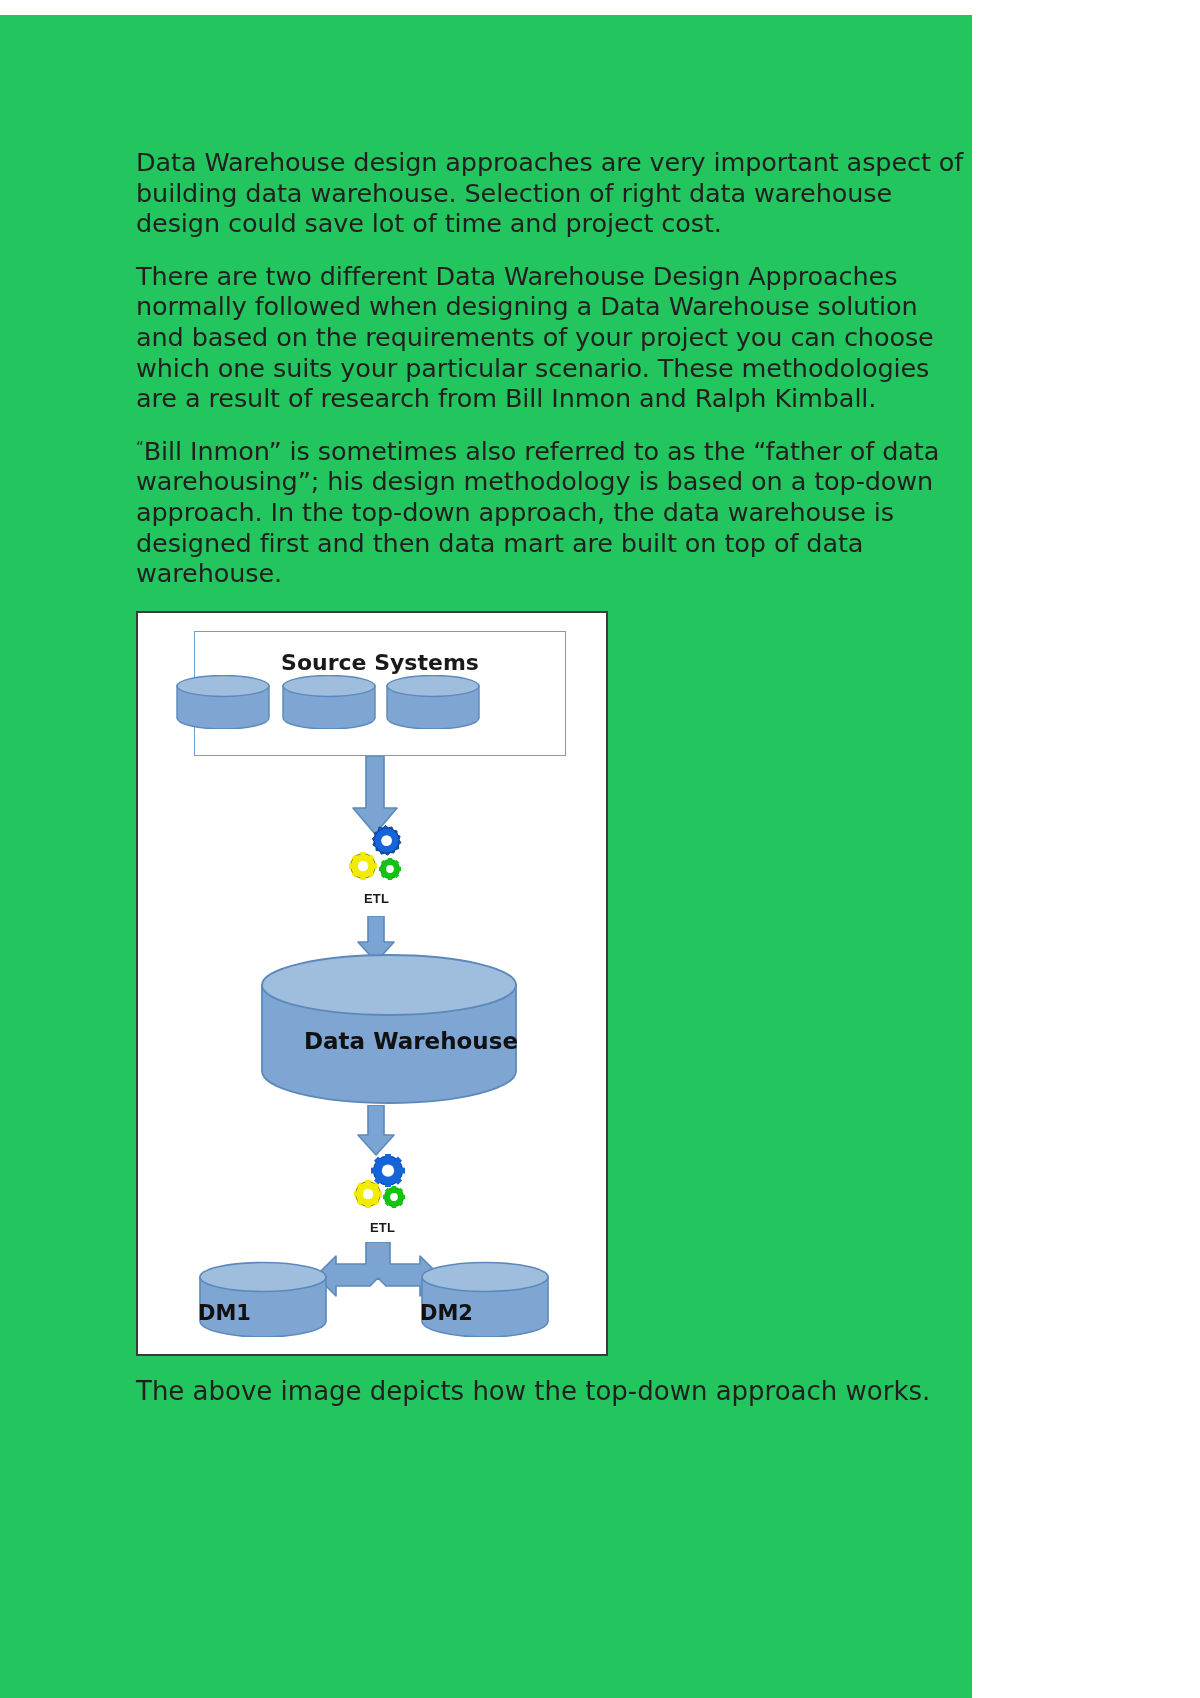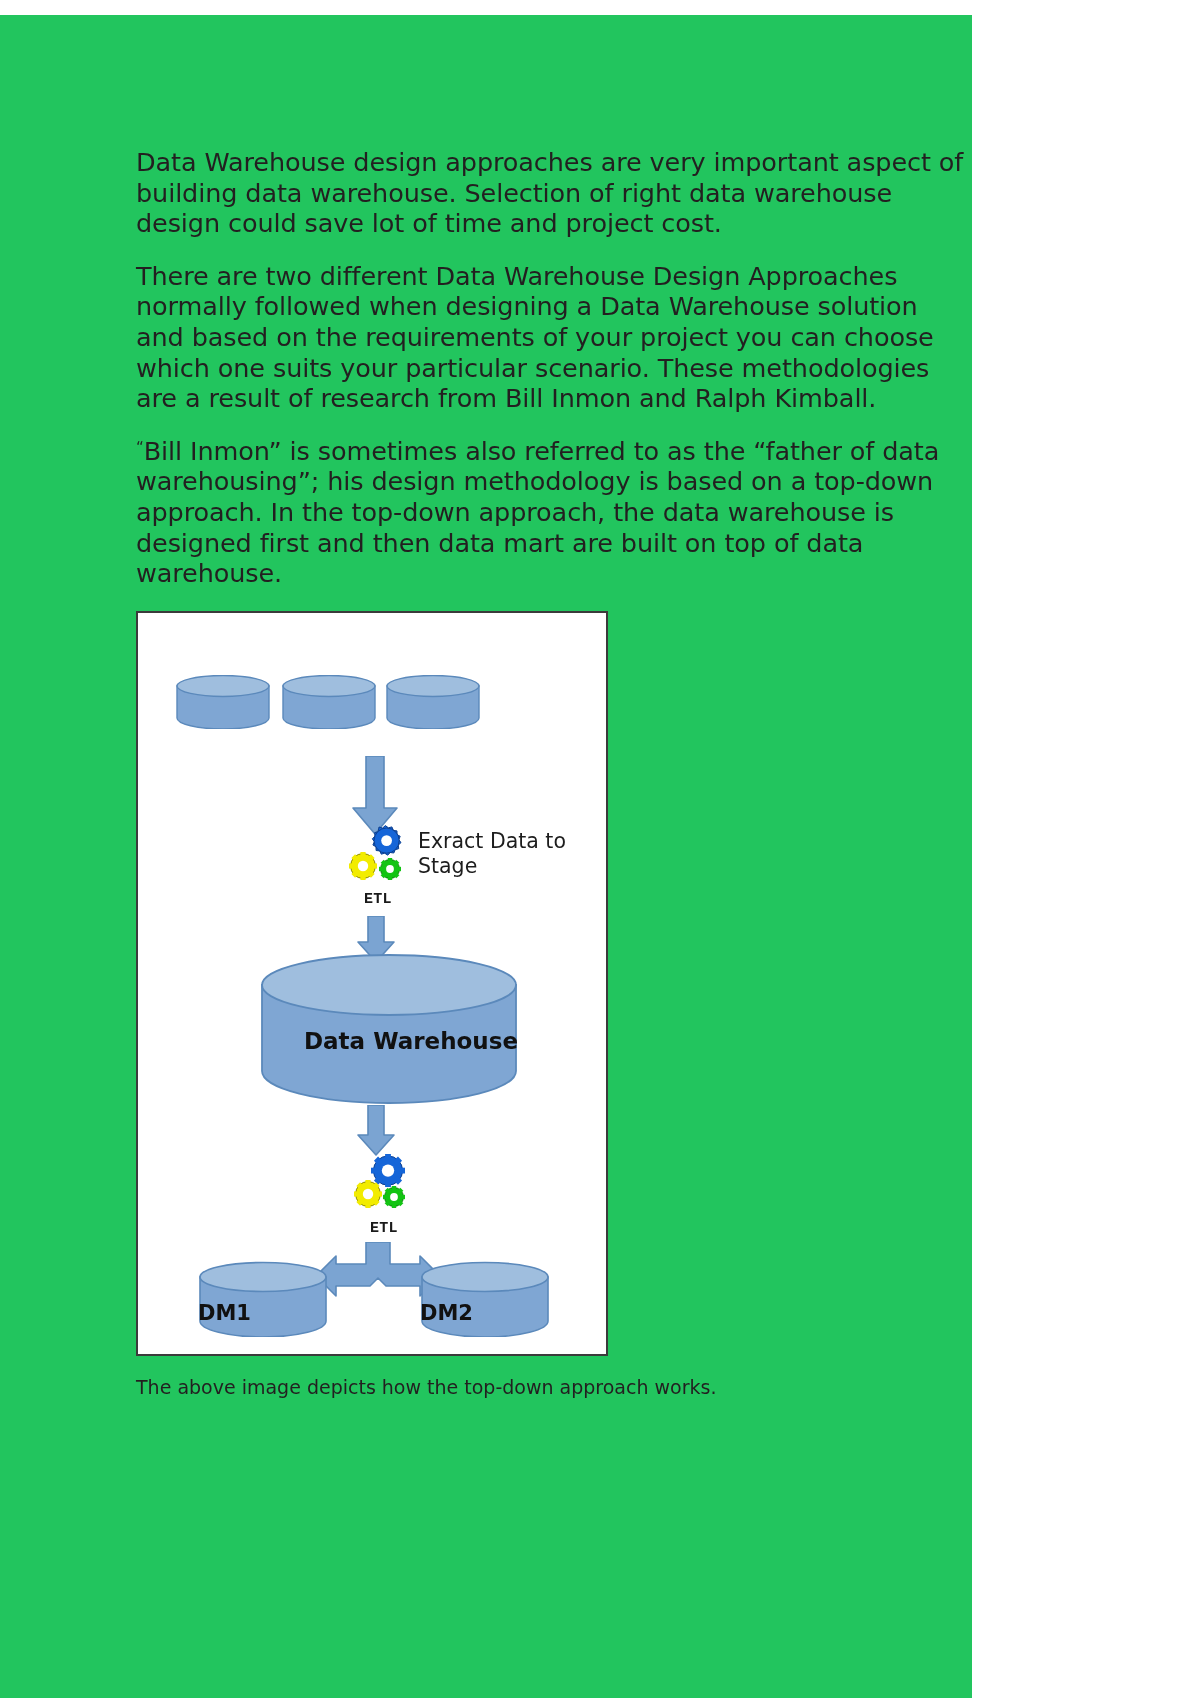--- a/index.html
+++ b/index.html
@@ -141,61 +141,64 @@
   .gears {
     position: absolute;
     width: 72px;
     height: 62px;
   }
   .gears.g1 { left: 204px; top: 210px; }
   .gears.g2 { left: 210px; top: 540px; }
 
   .etl-label {
     position: absolute;
-    font-size: 15px;
+    font-size: 13px;
     font-weight: 700;
     color: #1a1a1a;
     letter-spacing: 0.2px;
-    font-family: Liberation Mono, monospace;
+    font-family: Liberation Sans, sans-serif;
   }
   .etl-label.e1 { left: 226px; top: 278px; }
   .etl-label.e2 { left: 232px; top: 607px; }
 
   .etl-text {
     position: absolute;
     left: 280px;
     top: 216px;
     width: 175px;
     font-size: 20.5px;
     line-height: 1.22;
     color: #1d1d1d;
   }
 
   .caption {
-    font-size: 19px;
+    font-size: 26px;
     line-height: 1.2;
     margin: 20px 0 16px 0;
     color: #231f20;
   }
 </style>
 </head>
 <body>
 
 <div class="page">
   <div class="content">
 
     <p class="para">Data Warehouse design approaches are very important aspect of building data warehouse. Selection of right data warehouse design could save lot of time and project cost.</p>
 
     <p class="para">There are two different Data Warehouse Design Approaches normally followed when designing a Data Warehouse solution and based on the requirements of your project you can choose which one suits your particular scenario. These methodologies are a result of research from Bill Inmon and Ralph Kimball.</p>
 
 
     <p class="para"><span class="smallquote">“</span><span>Bill Inmon” is sometimes also referred to as the “father of data warehousing”; his design methodology is based on a top-down approach. In the top-down approach, the data warehouse is designed first and then data mart are built on top of data warehouse.</span></p>
 
     <div class="figure">
 
+      <div class="src-box">
+        <div class="src-title">Source Systems</div>
+      </div>
 
       <div class="cyl-small c1">
         <svg viewBox="0 0 94 54" width="94" height="54">
           <path d="M1,11 L1,43 A46,11 0 0 0 93,43 L93,11 Z" fill="#7fa6d3" stroke="#5b89bb" stroke-width="1.4"></path>
           <ellipse cx="47" cy="11" rx="46" ry="10.5" fill="#9fbede" stroke="#5b89bb" stroke-width="1.4"></ellipse>
         </svg>
       </div>
       <div class="cyl-small c2">
         <svg viewBox="0 0 94 54" width="94" height="54">
           <path d="M1,11 L1,43 A46,11 0 0 0 93,43 L93,11 Z" fill="#7fa6d3" stroke="#5b89bb" stroke-width="1.4"></path>
@@ -246,21 +249,20 @@
               <line x1="40.2" y1="38.2" x2="43.6" y2="41.6"></line>
                 <line x1="52.4" y1="50.4" x2="55.8" y2="53.8"></line>
               <line x1="55.8" y1="38.2" x2="52.4" y2="41.6"></line>
                 <line x1="43.6" y1="50.4" x2="40.2" y2="53.8"></line>
             </g>
             <circle cx="48" cy="46" r="3.9" fill="#ffffff"></circle>
           </g>
         </svg>
       </div>
 
-      <div class="etl-text">Exract Data to Stage</div>
 
       <div class="etl-label e1">ETL</div>
 
       <div class="arrow arrow2">
         <svg viewBox="0 0 40 48" width="40" height="48">
           <path d="M12,0 L28,0 L28,26 L38,26 L20,46 L2,26 L12,26 Z" fill="#7ba4d2" stroke="#5b89bb" stroke-width="1.6" stroke-linejoin="round"></path>
         </svg>
       </div>
 
       <div class="dw-cyl">

